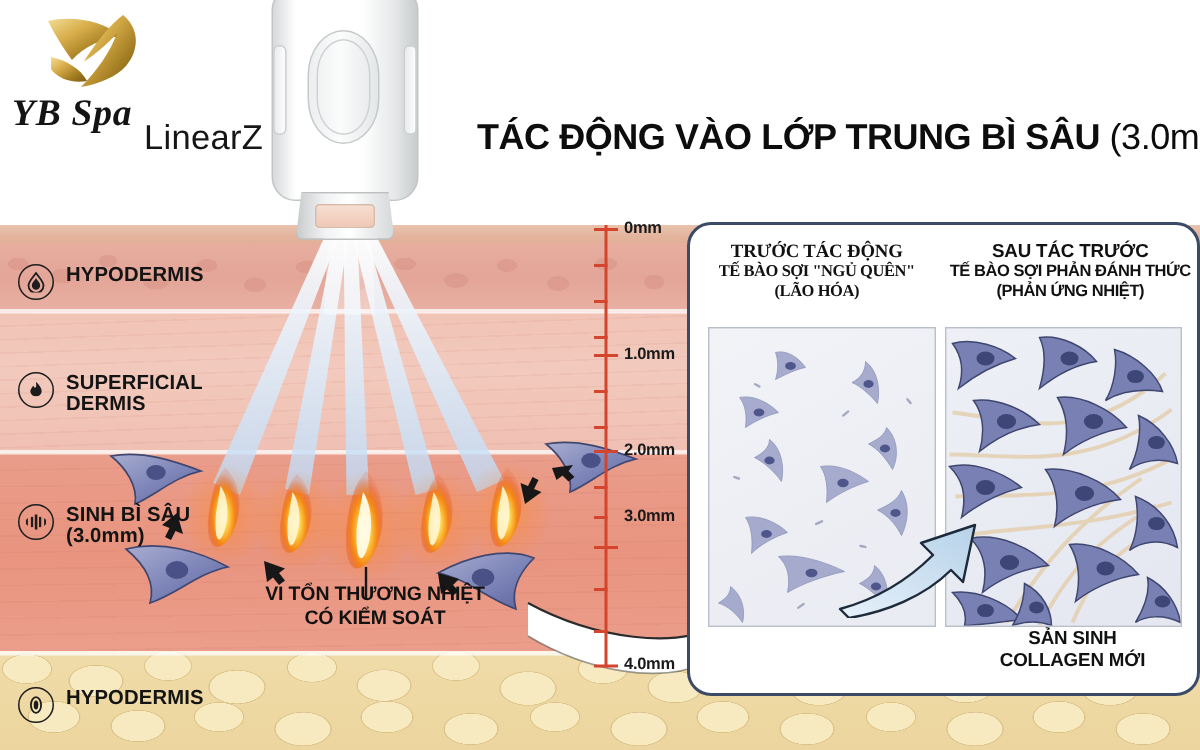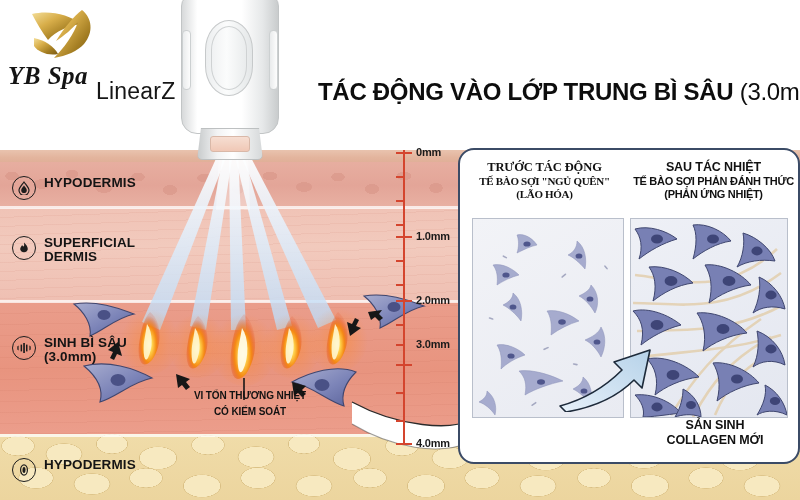--- a/index.html
+++ b/index.html
@@ -127,21 +127,21 @@
     letter-spacing:-.3px;white-space:nowrap;}
   .title .mm{font-weight:400;}
   .brand{position:absolute;left:8px;top:62px;width:130px;text-align:left;
     font-family:"Liberation Serif","DejaVu Serif",serif;font-style:italic;font-weight:700;
     font-size:25px;color:#141414;letter-spacing:.5px;}
   .model{position:absolute;left:96px;top:78px;font-size:23px;font-weight:400;color:#161616;
     letter-spacing:.2px;}
 
   
   .cap{position:absolute;left:145px;top:388px;width:210px;text-align:center;
-    font-size:10px;font-weight:700;color:#121212;line-height:16px;letter-spacing:-.1px;}
+    font-size:13px;font-weight:700;color:#121212;line-height:16px;letter-spacing:-.1px;}
 
   
   .inset{position:absolute;left:458px;top:148px;width:338px;height:312px;
     background:#ffffff;border:2.5px solid #3b4b66;border-radius:16px;}
   .in-head{position:absolute;top:10px;width:50%;text-align:center;}
   .in-head.l{left:0;font-family:Liberation Serif, serif;} .in-head.r{left:50%;}
   .in-h1{font-size:12.5px;font-weight:700;color:#111;letter-spacing:-.1px;line-height:15px;}
   .in-h2{font-size:11px;font-weight:700;color:#111;letter-spacing:-.3px;line-height:13px;}
   .panel{position:absolute;top:68px;height:198px;border:1px solid #b9bfcb;}
   .panel.l{left:12px;width:150px;background:linear-gradient(150deg,#f2f3f7,#e9ebf2);}
@@ -286,21 +286,21 @@
   <div class="llab" style="left:12px;top:176px">
     <span class="lic">
       <svg width="12" height="14" viewBox="0 0 12 14">
           <path d="M6 1 C9 5 11 7 11 9.3 A5 5 0 0 1 1 9.3 C1 7 3 5 6 1Z" fill="none" stroke="#1d1d1d" stroke-width="1.2"></path>
           <path d="M6 4.5 C7.6 6.6 8.8 7.8 8.8 9.3 A2.8 2.8 0 0 1 3.2 9.3 C3.2 7.8 4.4 6.6 6 4.5Z" fill="#1d1d1d"></path>
         </svg>
     </span>
     <span class="ltxt">HYPODERMIS</span>
   </div>
 
-  <div class="llab" style="left:12px;top:236px">
+  <div class="llab" style="left:12px;top:248px">
     <span class="lic">
       <svg width="12" height="14" viewBox="0 0 12 14">
           <path d="M6 1.5 C8.4 4 9.8 5.6 9.8 8.2 A3.9 3.9 0 0 1 2.2 8.2 C2.2 6.4 3.4 5.6 4.2 4 C4.6 5.4 5.4 5.8 6 5 C6.4 4 6 2.6 6 1.5Z" fill="#1d1d1d"></path>
         </svg>
     </span>
     <span class="ltxt">
       <span>SUPERFICIAL</span><br>
       <span class="sub">DERMIS</span>
     </span>
   </div>
@@ -353,21 +353,21 @@
   <div class="model">LinearZ</div>
   <div class="title"><span>TÁC ĐỘNG VÀO LỚP TRUNG BÌ SÂU</span> <span class="mm">(3.0mm)</span></div>
 
   <div class="inset">
     <div class="in-head l">
       <div class="in-h1">TRƯỚC TÁC ĐỘNG</div>
       <div class="in-h2">TẾ BÀO SỢI "NGỦ QUÊN"</div>
       <div class="in-h2">(LÃO HÓA)</div>
     </div>
     <div class="in-head r">
-      <div class="in-h1">SAU TÁC NHIỆT</div>
+      <div class="in-h1">SAU TÁC TRƯỚC</div>
       <div class="in-h2">TẾ BÀO SỢI PHẢN ĐÁNH THỨC</div>
       <div class="in-h2">(PHẢN ỨNG NHIỆT)</div>
     </div>
 
     <div class="panel l">
       <svg width="100%" height="100%" viewBox="0 0 150 198">
         <g fill="#9aa0c8" stroke="#7a80ac" stroke-width=".5" opacity=".85">
           <path d="M44 16 C52 14 60 20 64 26 C58 27 50 31 44 34 C46 28 46 21 44 16Z"></path>
           <path d="M104 22 C112 28 114 40 112 50 C107 44 100 38 95 36 C101 33 104 28 104 22Z"></path>
           <path d="M20 46 C30 44 40 50 46 56 C38 58 30 62 24 66 C25 58 24 51 20 46Z"></path>

